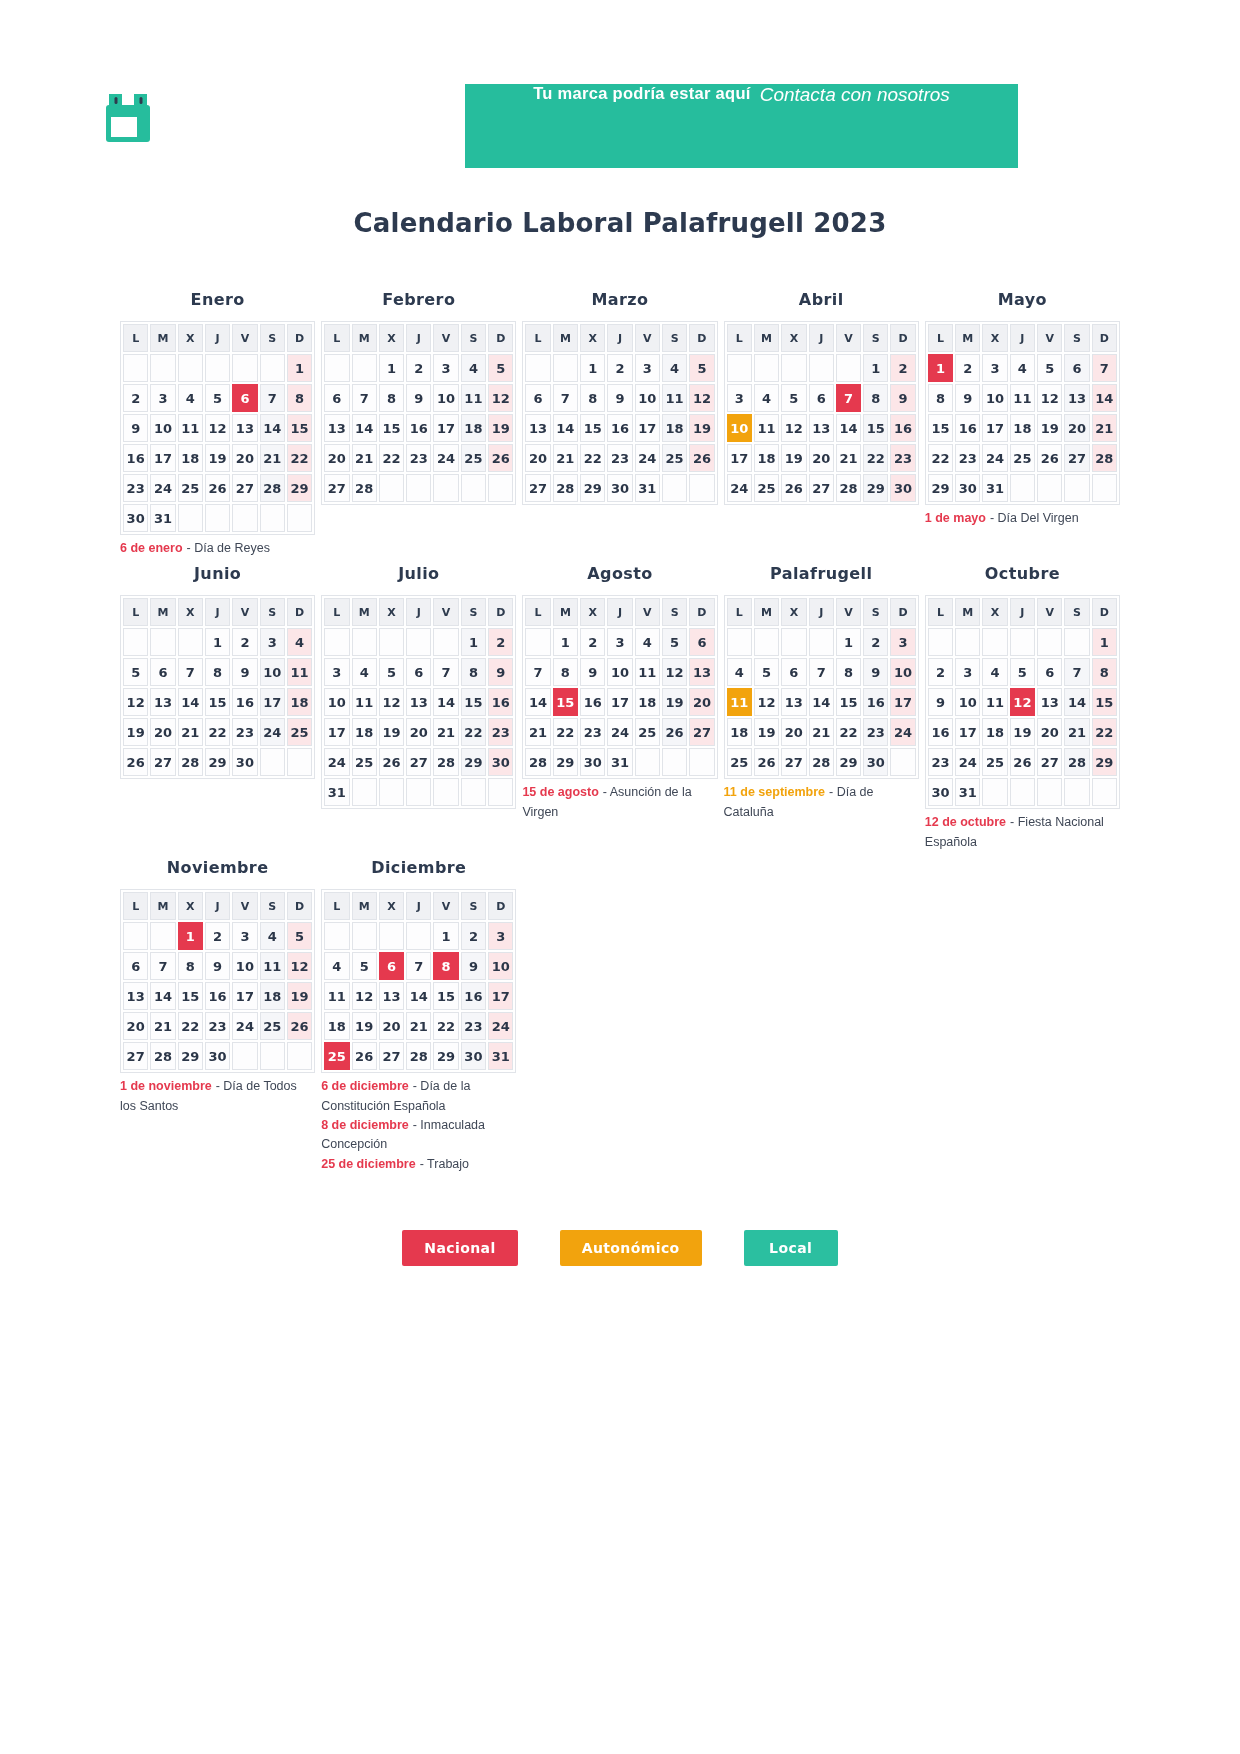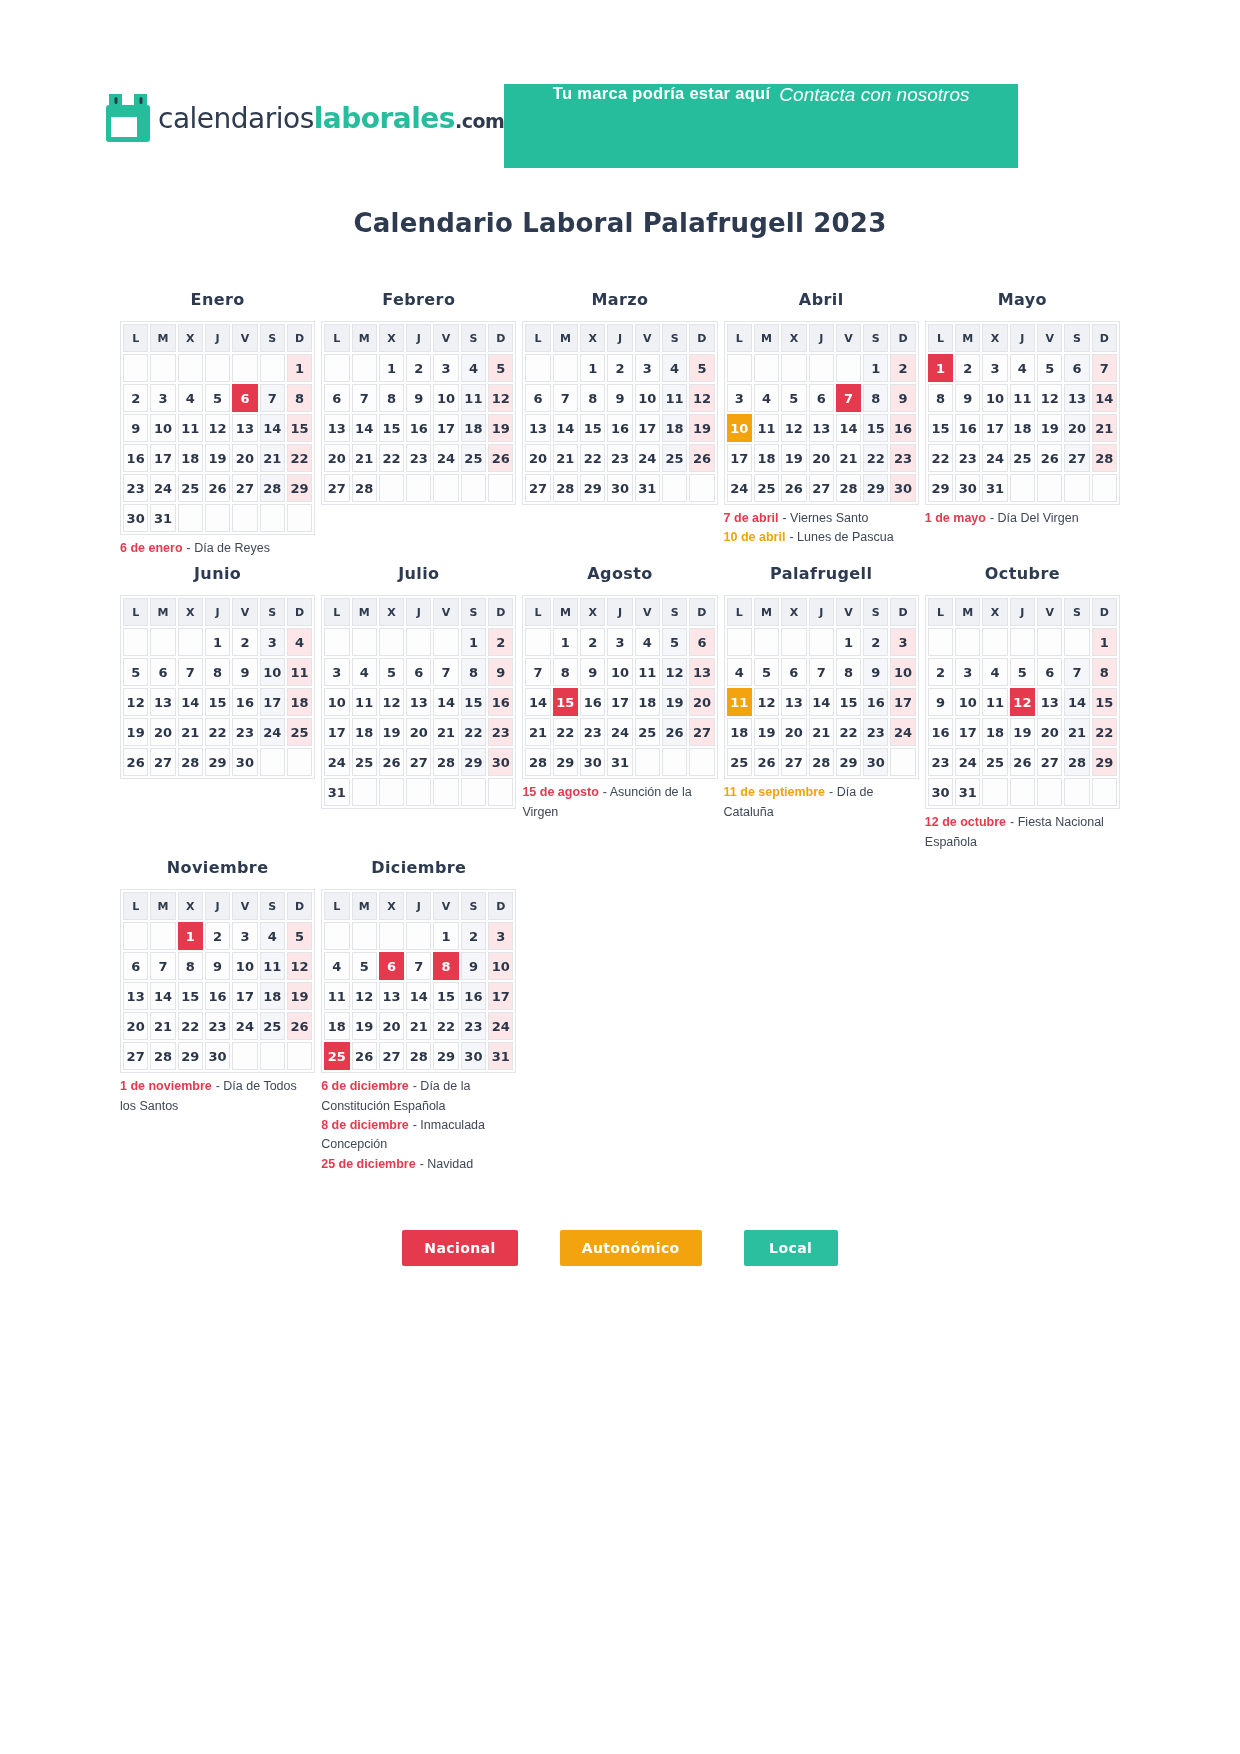--- a/index.html
+++ b/index.html
@@ -93,21 +93,20 @@
       <span class="logo-icon">
         <span class="tab left">
             <i></i>
           </span>
         <span class="tab right">
             <i></i>
           </span>
         <span class="cal-body"></span>
         <span class="cal-page"></span>
       </span>
-      <span class="logo-text"><span>calendarios</span><span class="bold-teal">laborales</span><span class="dotcom">.com</span></span>
     </a>
     <div class="banner">
       <div class="banner-line1">Tu marca podría estar aquí</div>
       <div class="banner-line2">Contacta con nosotros</div>
     </div>
   </div>
 
   <h1 class="page-title">Calendario Laboral Palafrugell 2023</h1>
 
   <div class="months" id="months-grid">
@@ -369,24 +368,20 @@
               <td class="day filled">24</td>
               <td class="day filled">25</td>
               <td class="day filled">26</td>
               <td class="day filled">27</td>
               <td class="day filled">28</td>
               <td class="day filled sat">29</td>
               <td class="day filled sun">30</td>
             </tr>
           </tbody>
         </table>
-        <div class="notes">
-          <div class="note"><span class="note-date national">7 de abril</span><span class="note-text">- Viernes Santo</span></div>
-          <div class="note"><span class="note-date autonomic">10 de abril</span><span class="note-text">- Lunes de Pascua</span></div>
-        </div>
       </section>
       <section class="month">
         <h2 class="month-title">Mayo</h2>
         <table class="cal">
           <thead>
             <tr>
               <th>L</th>
               <th>M</th>
               <th>X</th>
               <th>J</th>
@@ -915,21 +910,21 @@
               <td class="day filled">28</td>
               <td class="day filled">29</td>
               <td class="day filled sat">30</td>
               <td class="day filled sun">31</td>
             </tr>
           </tbody>
         </table>
         <div class="notes">
           <div class="note"><span class="note-date national">6 de diciembre</span><span class="note-text">- Día de la Constitución Española</span></div>
           <div class="note"><span class="note-date national">8 de diciembre</span><span class="note-text">- Inmaculada Concepción</span></div>
-          <div class="note"><span class="note-date national">25 de diciembre</span><span class="note-text">- Navidad</span></div>
+          <div class="note"><span class="note-date national">25 de diciembre</span><span class="note-text">- Trabajo</span></div>
         </div>
       </section>
     </div>
 
   <div class="legend">
     <button class="legend-btn national">Nacional</button>
     <button class="legend-btn autonomic">Autonómico</button>
     <button class="legend-btn local">Local</button>
   </div>
 

